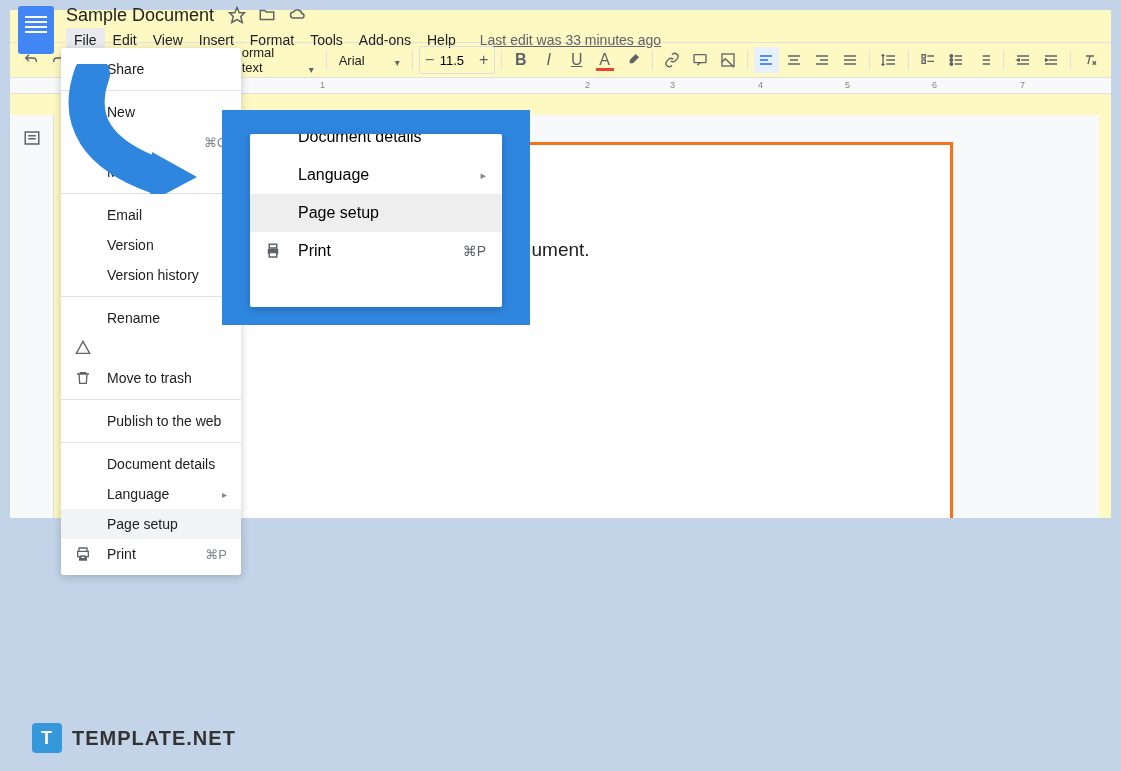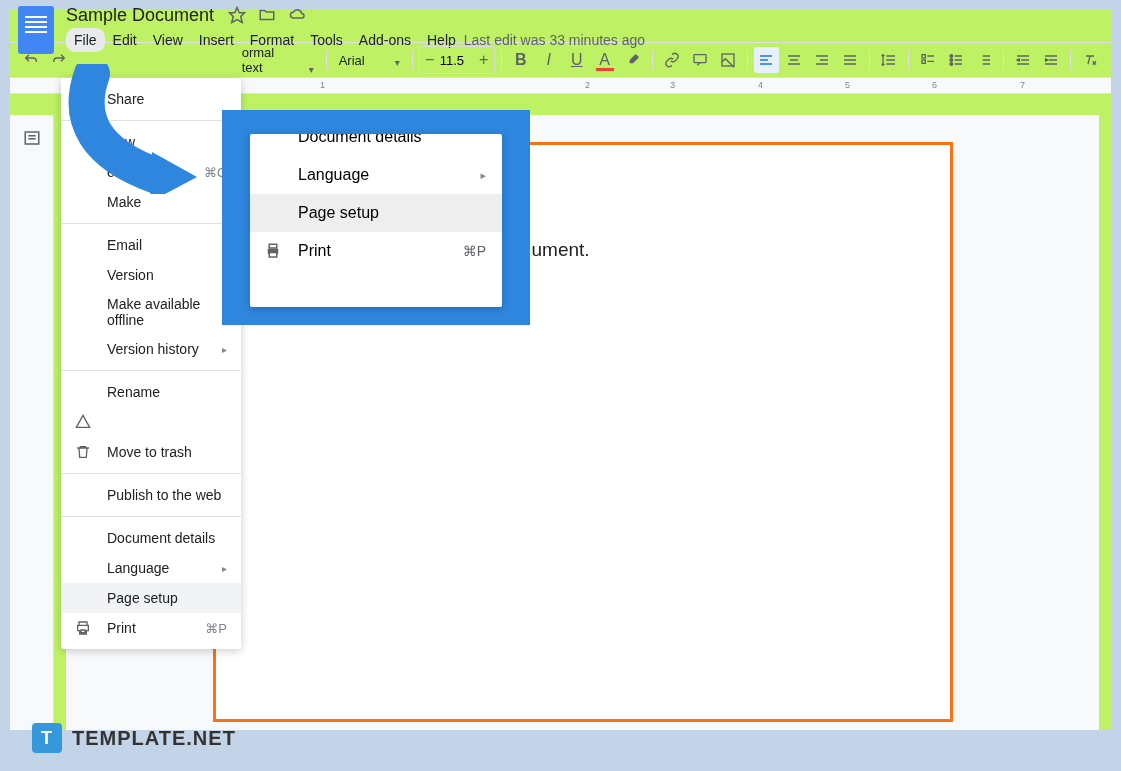--- a/index.html
+++ b/index.html
@@ -1,42 +1,42 @@
 <!DOCTYPE html>
 <html><head>
 <meta charset="utf-8">
 <style>
 *{box-sizing:border-box;margin:0;padding:0;font-family:Arial,sans-serif}
 body{background:#c3d4e8;padding:10px;width:1121px;height:771px;position:relative;overflow:hidden}
-.app{background:#bef264;width:100%;height:720px;position:relative}
+.app{background:#fef9c3;width:100%;height:508px;position:relative}
 .titlebar{display:flex;align-items:center;padding:8px 8px 0;height:32px}
 .docicon{width:36px;height:48px;background:#4285f4;border-radius:3px;margin-right:12px;position:relative}
 .docicon:before{content:"";position:absolute;left:7px;top:10px;right:7px;height:2px;background:#fff;box-shadow:0 5px #fff,0 10px #fff,0 15px #fff}
 .doctitle{font-size:18px;color:#222;margin-right:8px}
 .staricon,.foldericon,.cloudicon{width:18px;height:18px;margin:0 6px;color:#5f6368;cursor:pointer}
 .menubar{display:flex;align-items:center;padding:2px 54px 4px;font-size:14px;color:#202124}
-.menuitem{padding:4px 8px;cursor:pointer;border-radius:9px}
+.menuitem{padding:4px 8px;cursor:pointer;border-radius:3px}
 .menuitem.active{background:#e8eaed}
-.lastedit{color:#5f6368;font-size:14px;cursor:pointer}
+.lastedit{margin-left:16px;color:#5f6368;text-decoration:underline;font-size:14px;cursor:pointer}
 .toolbar{display:flex;align-items:center;height:36px;border-top:1px solid #e0e0e0;border-bottom:1px solid #e0e0e0;padding:0 8px;gap:2px}
 .tbtn{width:26px;height:26px;display:flex;align-items:center;justify-content:center;cursor:pointer;border-radius:3px;color:#5f6368}
 .tbtn.active{background:#e8f0fe;color:#1a73e8}
 .tsep{width:1px;height:20px;background:#e0e0e0;margin:0 4px}
 .tselect{display:flex;align-items:flex-end;padding:0 6px;font-size:13px;color:#202124;cursor:pointer}
 .fsize{display:flex;align-items:center;border:1px solid #dadce0;border-radius:3px}
 .fsize .tbtn{width:20px}
 .fsize .val{width:34px;text-align:left;font-size:13px}
 .redA{position:relative}
 .redA:after{content:"";position:absolute;bottom:2px;left:4px;right:4px;height:3px;background:#ea4335}
 .ruler{height:16px;background:#f8f9fa;border-bottom:1px solid #e0e0e0;position:relative;font-size:9px;color:#80868b}
 .ruler .tick{position:absolute;top:2px}
 .sidebar{width:44px;background:#f8f9fa;border-right:1px solid #e0e0e0;position:absolute;left:0;top:105px;bottom:0;display:flex;flex-direction:column;align-items:center;padding-top:10px}
 .page{position:absolute;left:56px;right:12px;top:105px;bottom:0;background:#f8f9fa;overflow:hidden}
 .paper{background:#fff;margin:27px auto;width:740px;min-height:580px;border:3px solid #f97316;padding:94px 96px;font-size:19px;color:#202124}
-.dropdown{position:absolute;left:51px;top:68px;width:180px;background:#fff;box-shadow:0 2px 10px rgba(0,0,0,.2);border-radius:3px;z-index:50;padding:6px 0;font-size:14px}
+.dropdown{position:absolute;left:51px;top:38px;width:180px;background:#fff;box-shadow:0 2px 10px rgba(0,0,0,.2);border-radius:3px;z-index:50;padding:6px 0;font-size:14px}
 .dd-item{display:flex;align-items:center;padding:6px 14px 6px 14px;cursor:pointer;color:#202124;min-height:30px}
 .dd-item:hover,.dd-item.hl{background:#f1f3f4}
 .dd-item .icon{width:20px;margin-right:12px;color:#5f6368;display:flex;align-items:center}
 .dd-item .txt{flex:1}
 .dd-item .sc{color:#80868b;font-size:13px}
 .dd-item .arr{color:#80868b;font-size:10px}
 .dd-sep{height:1px;background:#e0e0e0;margin:6px 0}
 .callout{position:absolute;left:222px;top:110px;width:308px;height:215px;background:#2e86de;z-index:60;padding:24px 28px 18px}
 .callout .inner{background:#fff;width:100%;height:100%;box-shadow:0 2px 8px rgba(0,0,0,.2);border-radius:2px;font-size:16px;overflow:hidden}
 .c-item{display:flex;align-items:center;padding:10px 16px 10px 48px;position:relative}
@@ -268,24 +268,20 @@
         <span class="txt">Email</span>
         <span class="arr">▸</span>
       </div>
     <div class="dd-item">
         <span class="icon"></span>
         <span class="txt">Version</span>
         <span class="arr">▸</span>
       </div>
     <div class="dd-item">
         <span class="icon"></span>
-        <span class="txt">Make available offline</span>
-      </div>
-    <div class="dd-item">
-        <span class="icon"></span>
         <span class="txt">Version history</span>
         <span class="arr">▸</span>
       </div>
     <div class="dd-sep"></div>
     <div class="dd-item">
         <span class="icon"></span>
         <span class="txt">Rename</span>
       </div>
     <div class="dd-item">
         <span class="icon">

